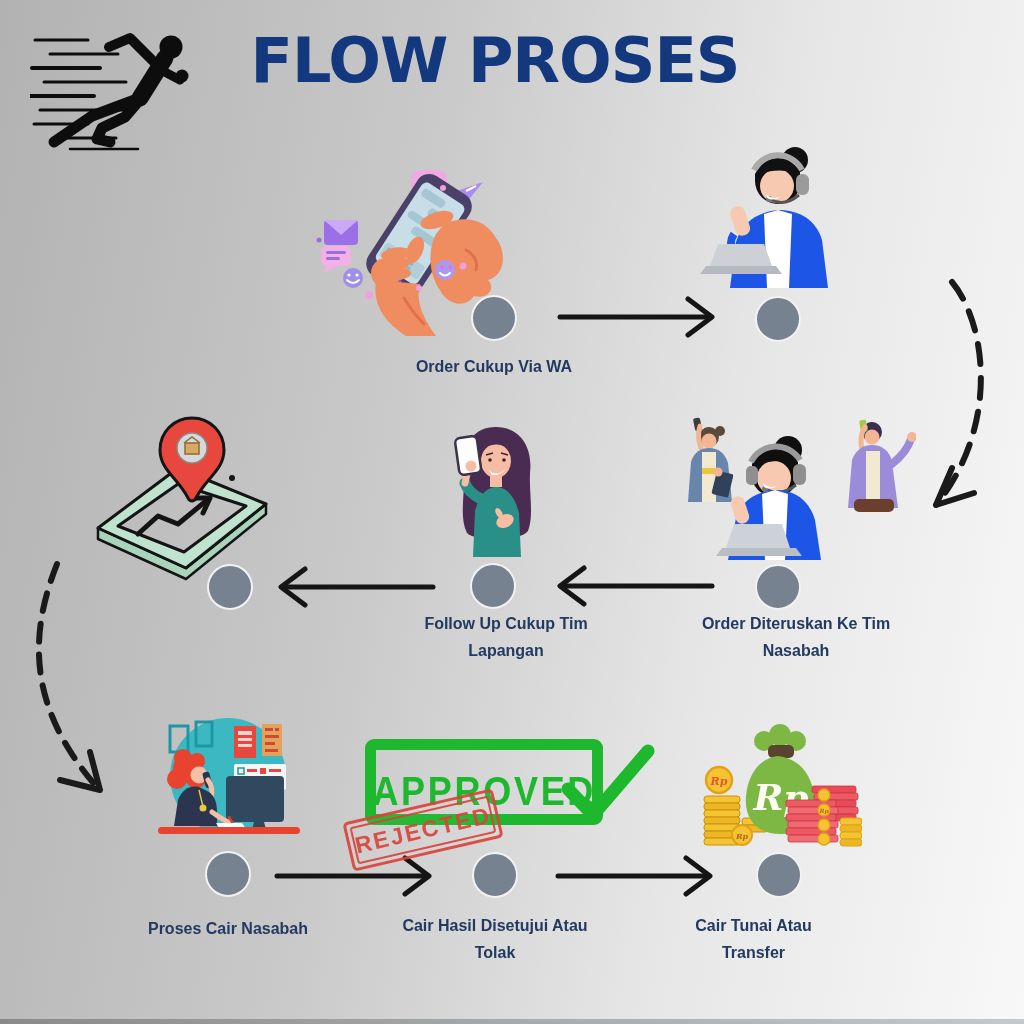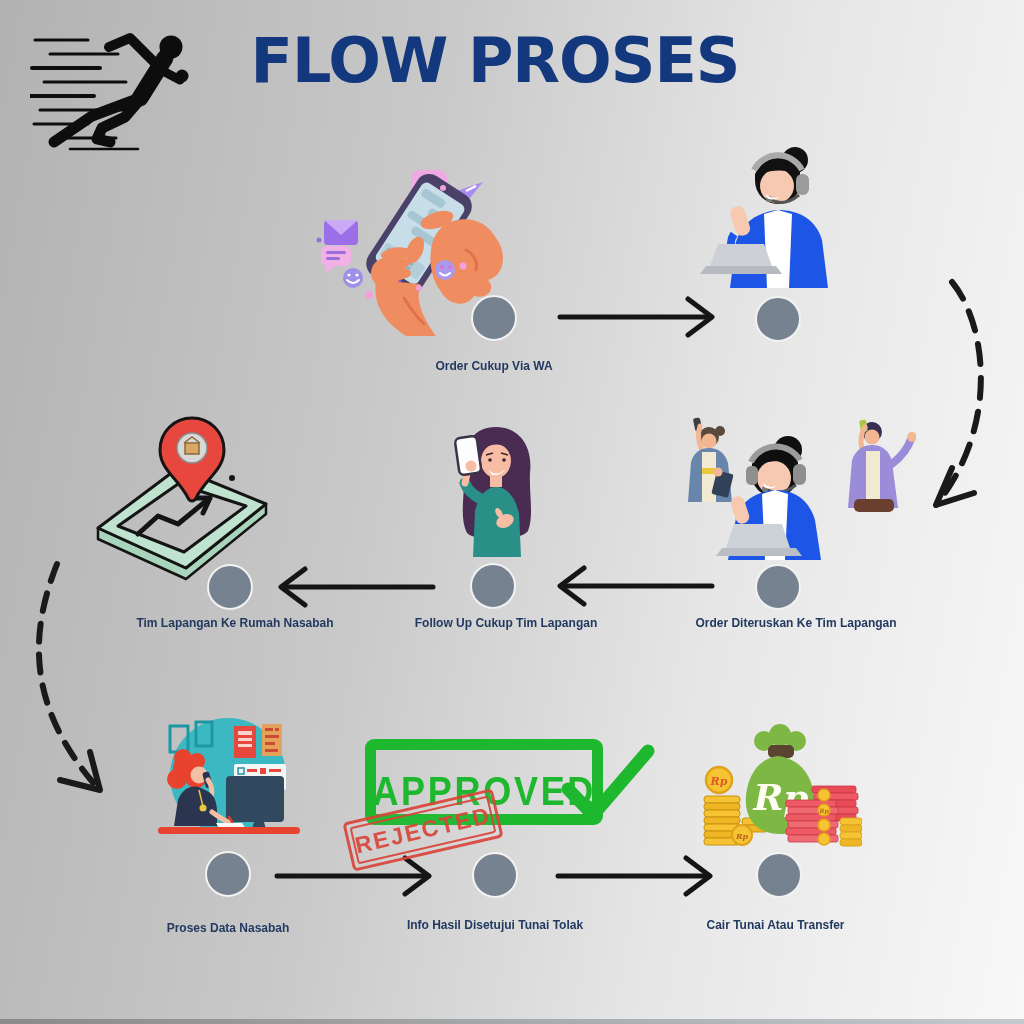--- a/index.html
+++ b/index.html
@@ -7,21 +7,21 @@
          background:linear-gradient(100deg,#b2b2b2 0%,#c9c9c9 38%,#e6e6e6 68%,#f8f8f8 100%);
          font-family:"Liberation Sans",sans-serif;}
   .bottom-strip{position:absolute;left:0;bottom:0;width:100%;height:5px;
          background:linear-gradient(to right,#8a8a8a,#c3c9cd);}
   .title{position:absolute;left:200px;top:24px;width:590px;text-align:center;
          font-family:"DejaVu Sans","Liberation Sans",sans-serif;
          font-size:62px;font-weight:bold;letter-spacing:-1px;color:#14387e;white-space:nowrap;}
   .ill{position:absolute;}
   .node{position:absolute;width:46px;height:46px;border-radius:50%;
         background:#76828f;border:2px solid #f2f2f2;box-sizing:border-box;}
-  .lbl{position:absolute;color:#223a60;font-weight:bold;font-size:12px;line-height:27px;
+  .lbl{position:absolute;color:#223a60;font-weight:bold;font-size:16px;line-height:27px;
        text-align:center;}
   .overlay{position:absolute;left:0;top:0;pointer-events:none;}
   
   .stamps{position:absolute;left:348px;top:733px;width:310px;height:155px;}
   .approved-box{position:absolute;left:17px;top:6px;width:238px;height:86px;
         border:11px solid #1db82e;border-radius:9px;box-sizing:border-box;
         display:flex;align-items:flex-end;justify-content:center;}
   .approved-text{color:#1db82e;font-size:40px;font-weight:bold;letter-spacing:3px;
         transform:scaleX(.9);white-space:nowrap;}
   .rejected-box{position:absolute;left:-2px;top:72px;width:154px;height:50px;
@@ -355,21 +355,20 @@
   <div class="node" style="left:471px;top:295px;"></div>
   <div class="node" style="left:755px;top:296px;"></div>
   <div class="node" style="left:755px;top:564px;"></div>
   <div class="node" style="left:470px;top:563px;"></div>
   <div class="node" style="left:207px;top:564px;"></div>
   <div class="node" style="left:205px;top:851px;"></div>
   <div class="node" style="left:472px;top:852px;"></div>
   <div class="node" style="left:756px;top:852px;"></div>
 
   <div class="lbl" style="left:364px;top:353px;width:260px;">Order Cukup Via WA</div>
-  <div class="lbl" style="left:670px;top:610px;width:252px;">Order Diteruskan Ke Tim Lapangan</div>
+  <div class="lbl" style="left:670px;top:610px;width:252px;">Order Diteruskan Ke Tim Nasabah</div>
   <div class="lbl" style="left:401px;top:610px;width:210px;">Follow Up Cukup Tim Lapangan</div>
-  <div class="lbl" style="left:110px;top:610px;width:250px;">Tim Lapangan Ke Rumah Nasabah</div>
-  <div class="lbl" style="left:98px;top:915px;width:260px;">Proses Data Nasabah</div>
-  <div class="lbl" style="left:387px;top:912px;width:216px;">Info Hasil Disetujui Tunai Tolak</div>
-  <div class="lbl" style="left:688px;top:912px;width:175px;">Cair Tunai Atau Transfer</div>
+  <div class="lbl" style="left:98px;top:915px;width:260px;">Proses Cair Nasabah</div>
+  <div class="lbl" style="left:387px;top:912px;width:216px;">Cair Hasil Disetujui Atau Tolak</div>
+  <div class="lbl" style="left:666px;top:912px;width:175px;">Cair Tunai Atau Transfer</div>
 
   <div class="bottom-strip"></div>
 </div>
 
 </body></html>

